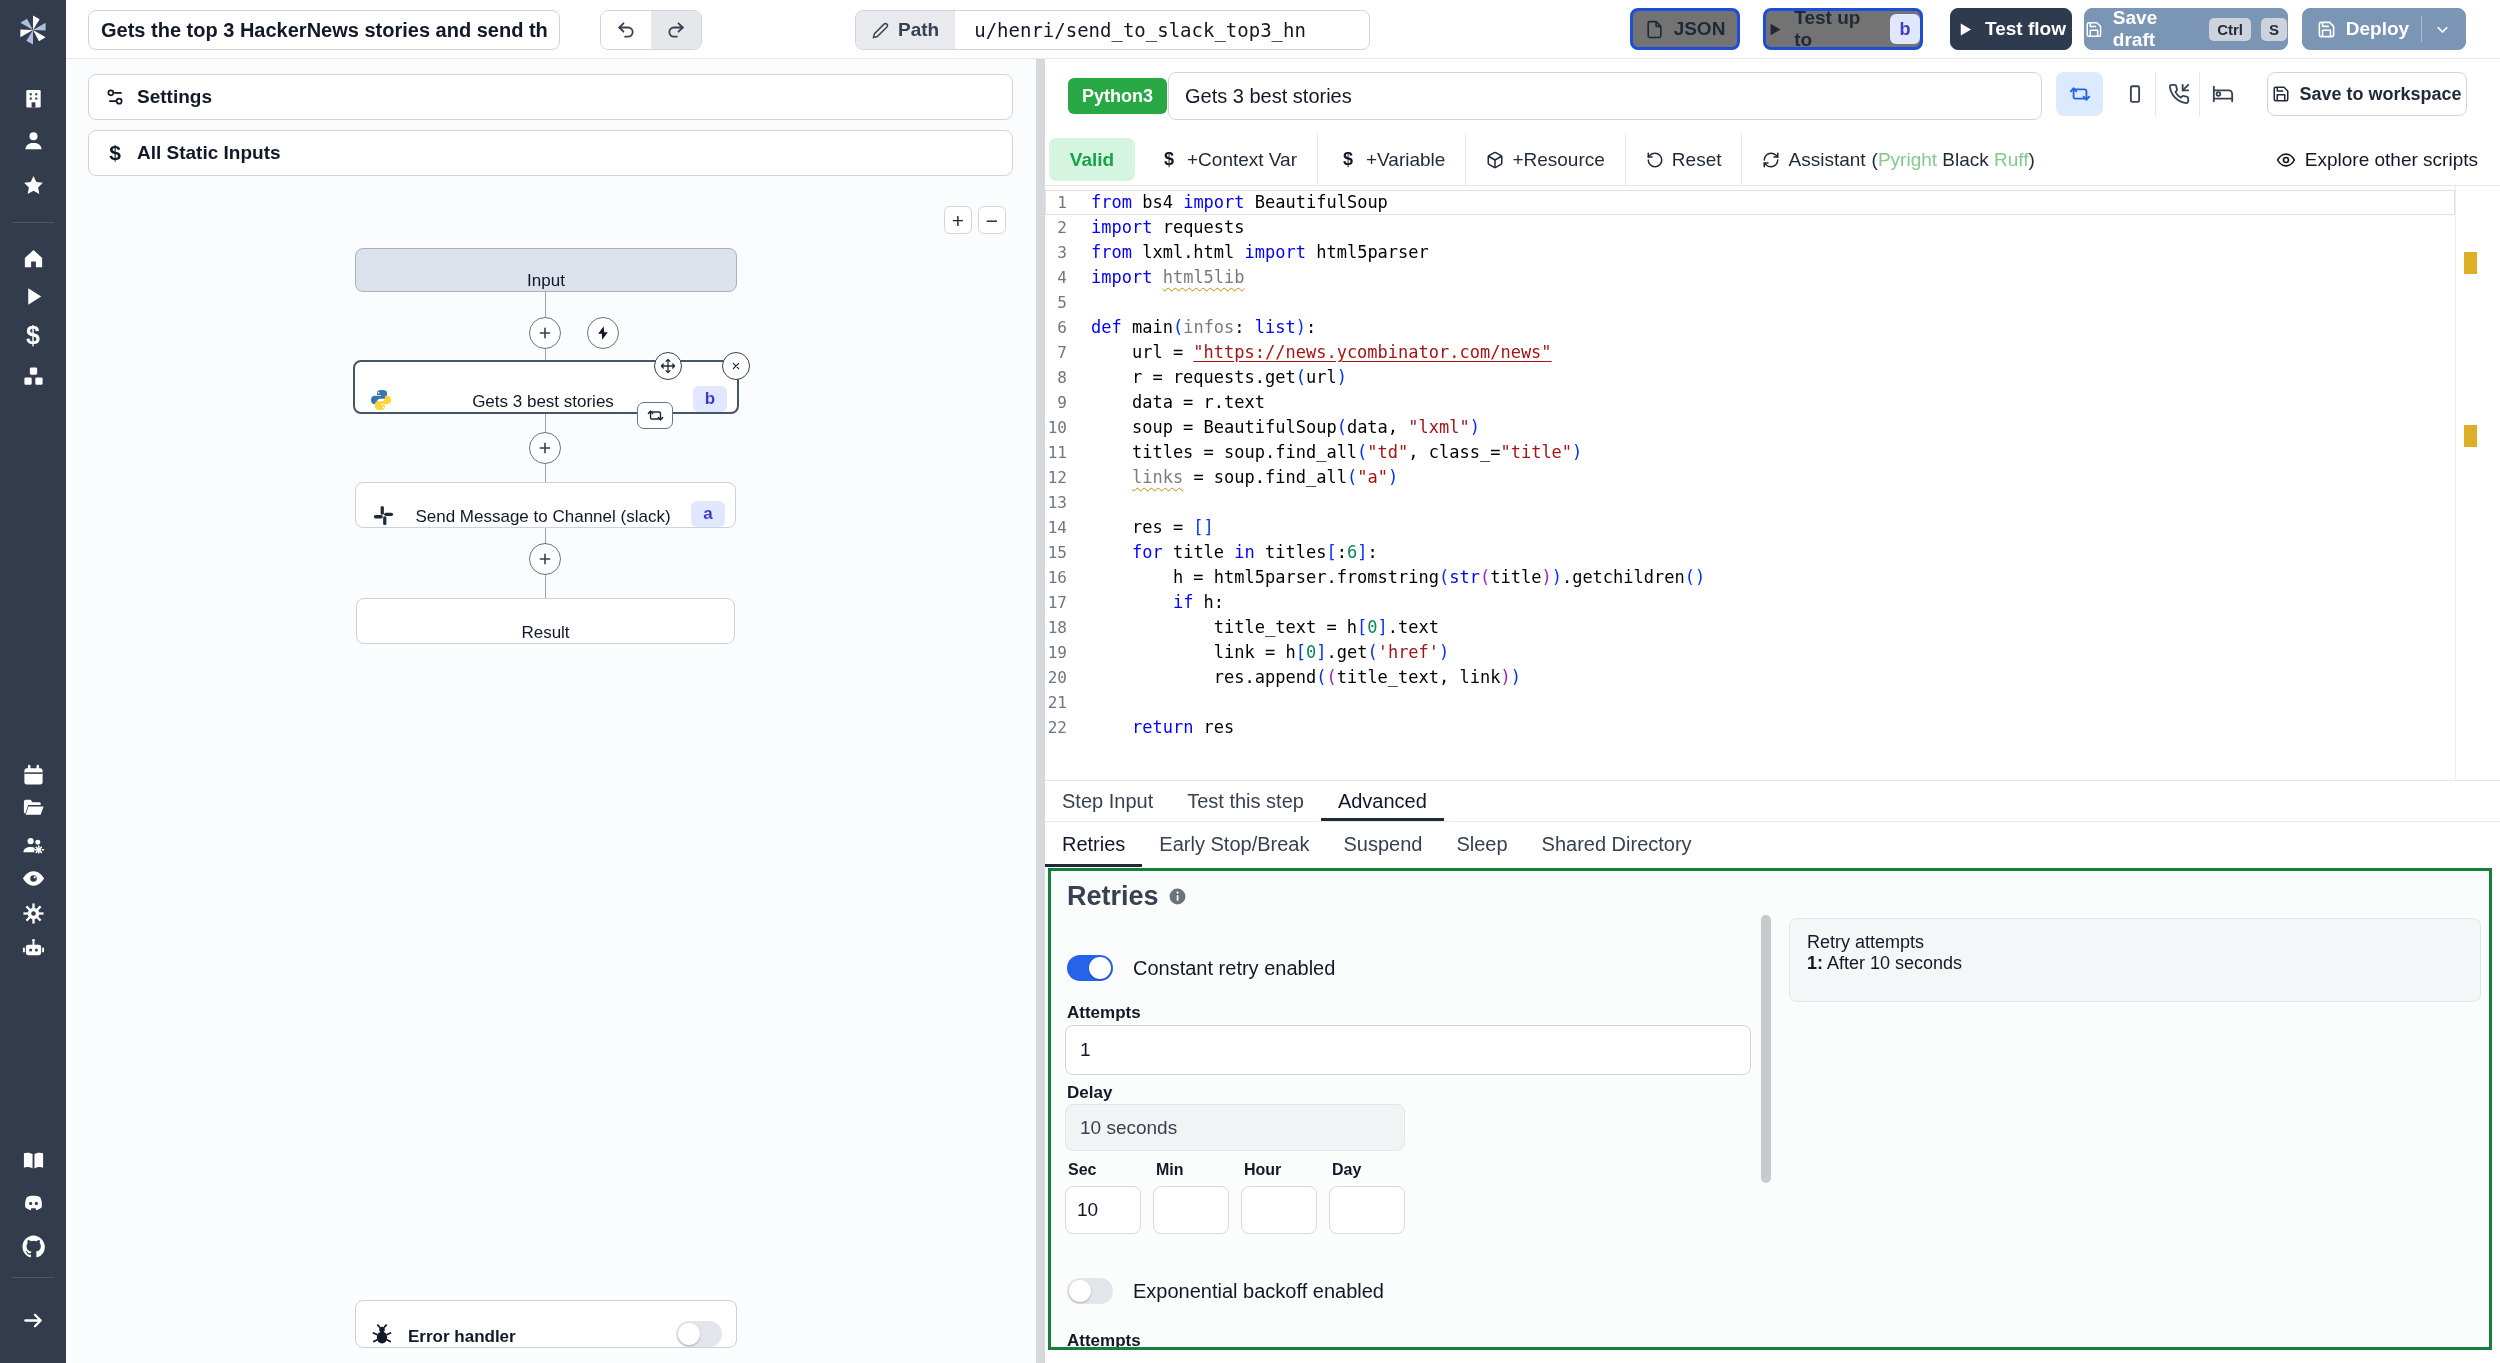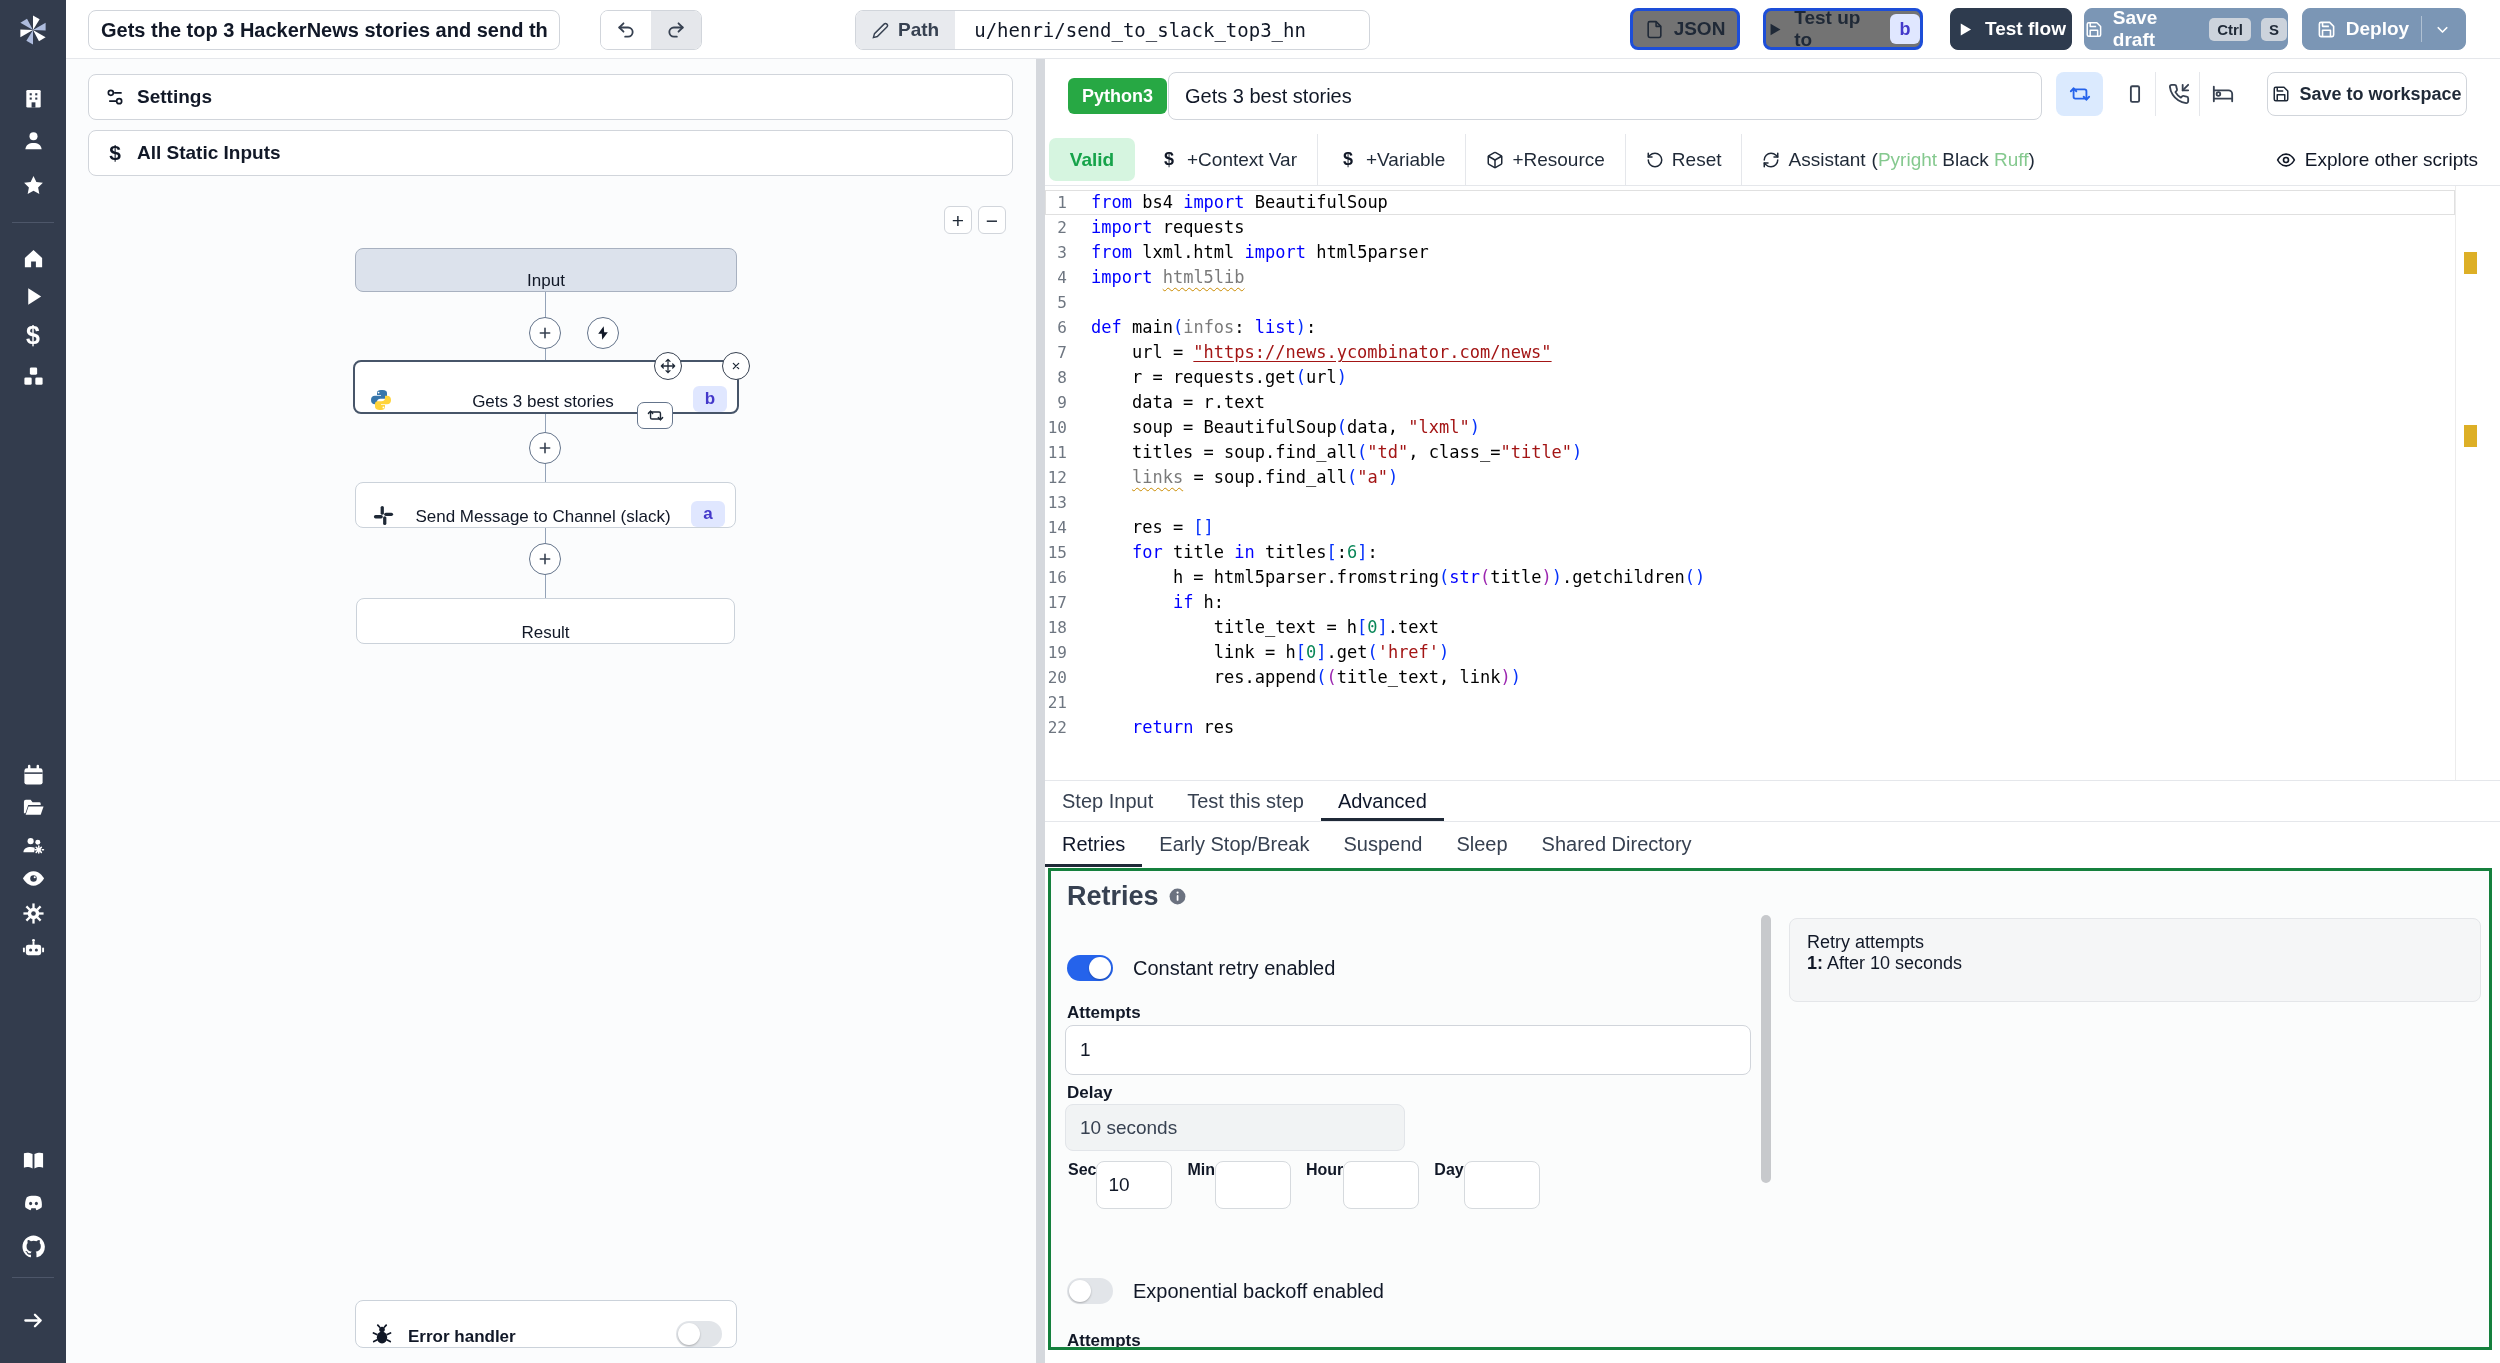--- a/index.html
+++ b/index.html
@@ -102,21 +102,21 @@
   .retries-panel { position:absolute; left:3px; top:809px; width:1444px; height:482px; border:3px solid #15803d; background:#fbfcfc; overflow:hidden; }
   .retries-head { position:absolute; left:16px; top:10px; display:flex; align-items:center; gap:9px; }
   .retries-title { font-size:27px; font-weight:700; color:#374151; }
   .info-icon svg { width:19px; height:19px; display:block; }
   .toggle-row { position:absolute; display:flex; align-items:center; gap:20px; }
   .toggle-label { font-size:20px; color:#111827; }
   .field-label { position:absolute; font-size:17px; font-weight:700; color:#111827; }
   .txt-input { border:1px solid #d1d5db; border-radius:8px; font-size:19px; color:#111827; padding:0 14px; outline:none; background:#fff; font-family:"Liberation Sans",sans-serif; }
   .txt-input.gray { background:#f1f3f4; border-color:#e2e5e9; color:#374151; }
   .time-fields { position:absolute; left:14px; top:290px; display:flex; gap:12px; }
-  .time-field { display:flex; flex-direction:row; }
+  .time-field { display:flex; flex-direction:column; }
   .time-field .tf-label { font-size:16px; font-weight:700; color:#111827; margin:0 0 7px 3px; }
   .time-field input { width:76px; height:48px; border:1px solid #d6dade; border-radius:8px; font-size:19px; padding:0 11px; outline:none; background:#fff; font-family:"Liberation Sans",sans-serif; color:#111827; }
   .v-scrollbar { position:absolute; left:710px; top:44px; width:10px; height:268px; background:#c7c9cc; border-radius:5px; }
   .summary-box { position:absolute; left:738px; top:47px; width:692px; height:84px; background:#f5f6f7; border:1px solid #e4e6e9; border-radius:8px; padding:13px 17px; }
   .summary-title { font-size:18px; color:#111827; }
   .summary-line { font-size:18px; color:#111827; }
   .summary-line b { font-weight:700; }
 </style>
 </head>
 <body>

